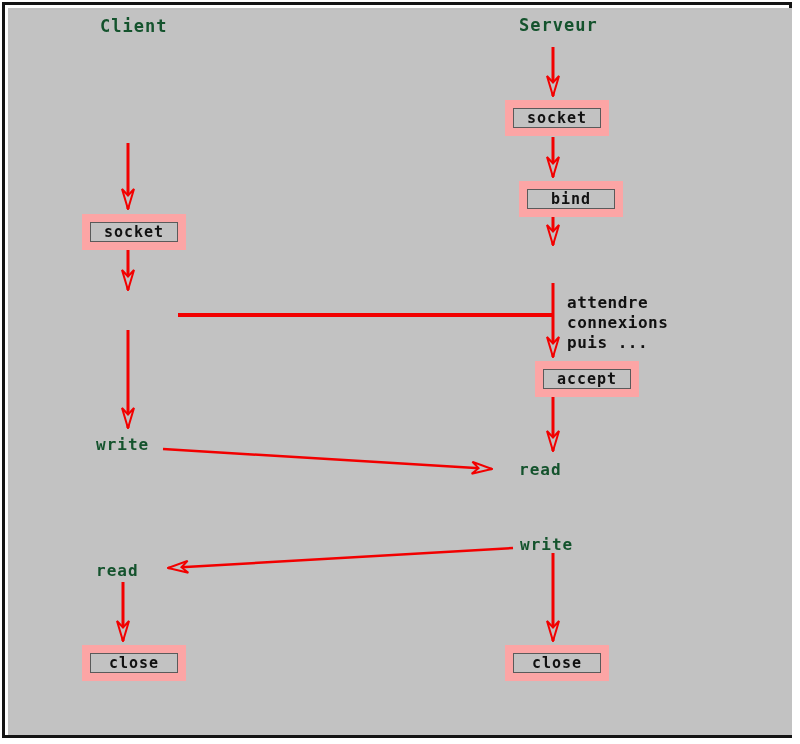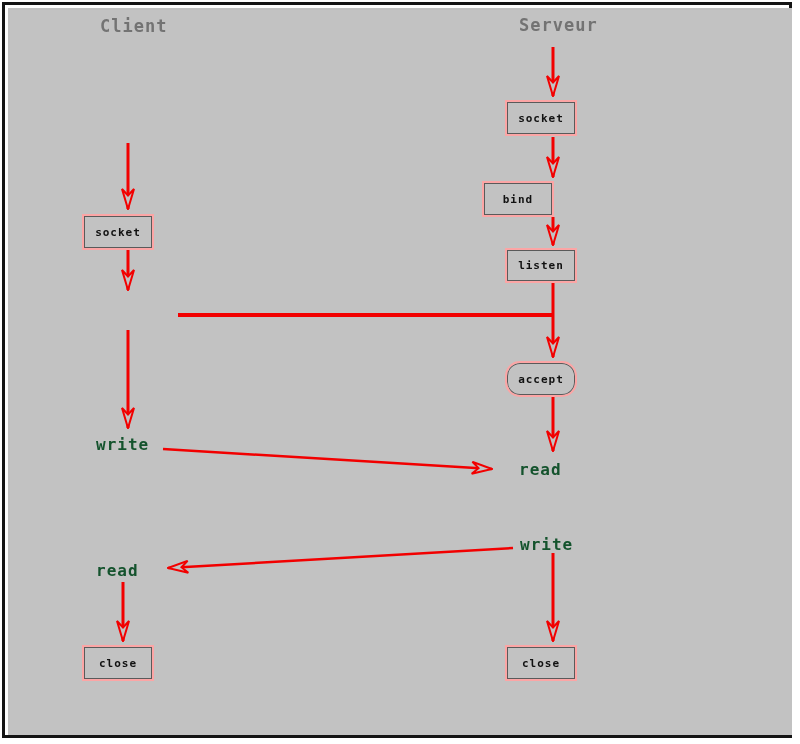--- a/index.html
+++ b/index.html
@@ -25,38 +25,38 @@
     width: 784px; height: 727px;
     background: #c2c2c2;
   }
   .wires {
     position: absolute;
     left: 0; top: 0;
     width: 800px; height: 744px;
   }
   .col-title {
     position: absolute;
-    color: #737373;
+    color: #14532d;
     font-weight: bold;
     font-size: 17px;
     letter-spacing: 1px;
     white-space: nowrap;
   }
   .node {
     position: absolute;
-    width: 72px; height: 36px;
+    width: 104px; height: 36px;
     box-sizing: border-box;
-    border: 2px solid #fca5a5;
+    border: 8px solid #fca5a5;
     box-shadow: inset 0 0 0 1px #5a5a5a;
     display: flex;
     align-items: center;
     justify-content: center;
     color: #111111;
     font-weight: bold;
-    font-size: 11px;
+    font-size: 15px;
     letter-spacing: 1px;
   }
   .call-label {
     position: absolute;
     color: #14532d;
     font-weight: bold;
     font-size: 16px;
     letter-spacing: 1px;
     white-space: nowrap;
   }
@@ -102,24 +102,24 @@
     <line x1="513" y1="548" x2="168" y2="568" stroke="#f20000" stroke-width="2.5" marker-end="url(#ah)"></line>
   </svg>
 
   <div class="col-title" style="left:100px; top:16px;">Client</div>
   <div class="col-title" style="left:519px; top:15px;text-align:right;">Serveur</div>
 
   <div class="node" style="left:82px; top:214px;">socket</div>
   <div class="node" style="left:82px; top:645px;">close</div>
 
   <div class="node" style="left:505px; top:100px;">socket</div>
-  <div class="node" style="left:482px; top:181px;">bind</div>
-  <div class="node" style="left:505px; top:248px; height:35px;">listen</div>
-  <div class="node" style="left:505px; top:361px;border-radius:15px;">accept</div>
+  <div class="node" style="left:519px; top:181px;">bind</div>
+  <div class="node" style="left:535px; top:361px;">accept</div>
   <div class="node" style="left:505px; top:645px;">close</div>
 
   <div class="call-label" style="left:96px; top:435px;">write</div>
   <div class="call-label" style="left:96px; top:561px;">read</div>
   <div class="call-label" style="left:519px; top:460px;">read</div>
   <div class="call-label" style="left:520px; top:535px;">write</div>
 
+  <div class="note" style="left:567px; top:293px;"><span>attendre</span><br><span>connexions</span><br><span>puis ...</span></div>
 
 </div>
 
 </body></html>

